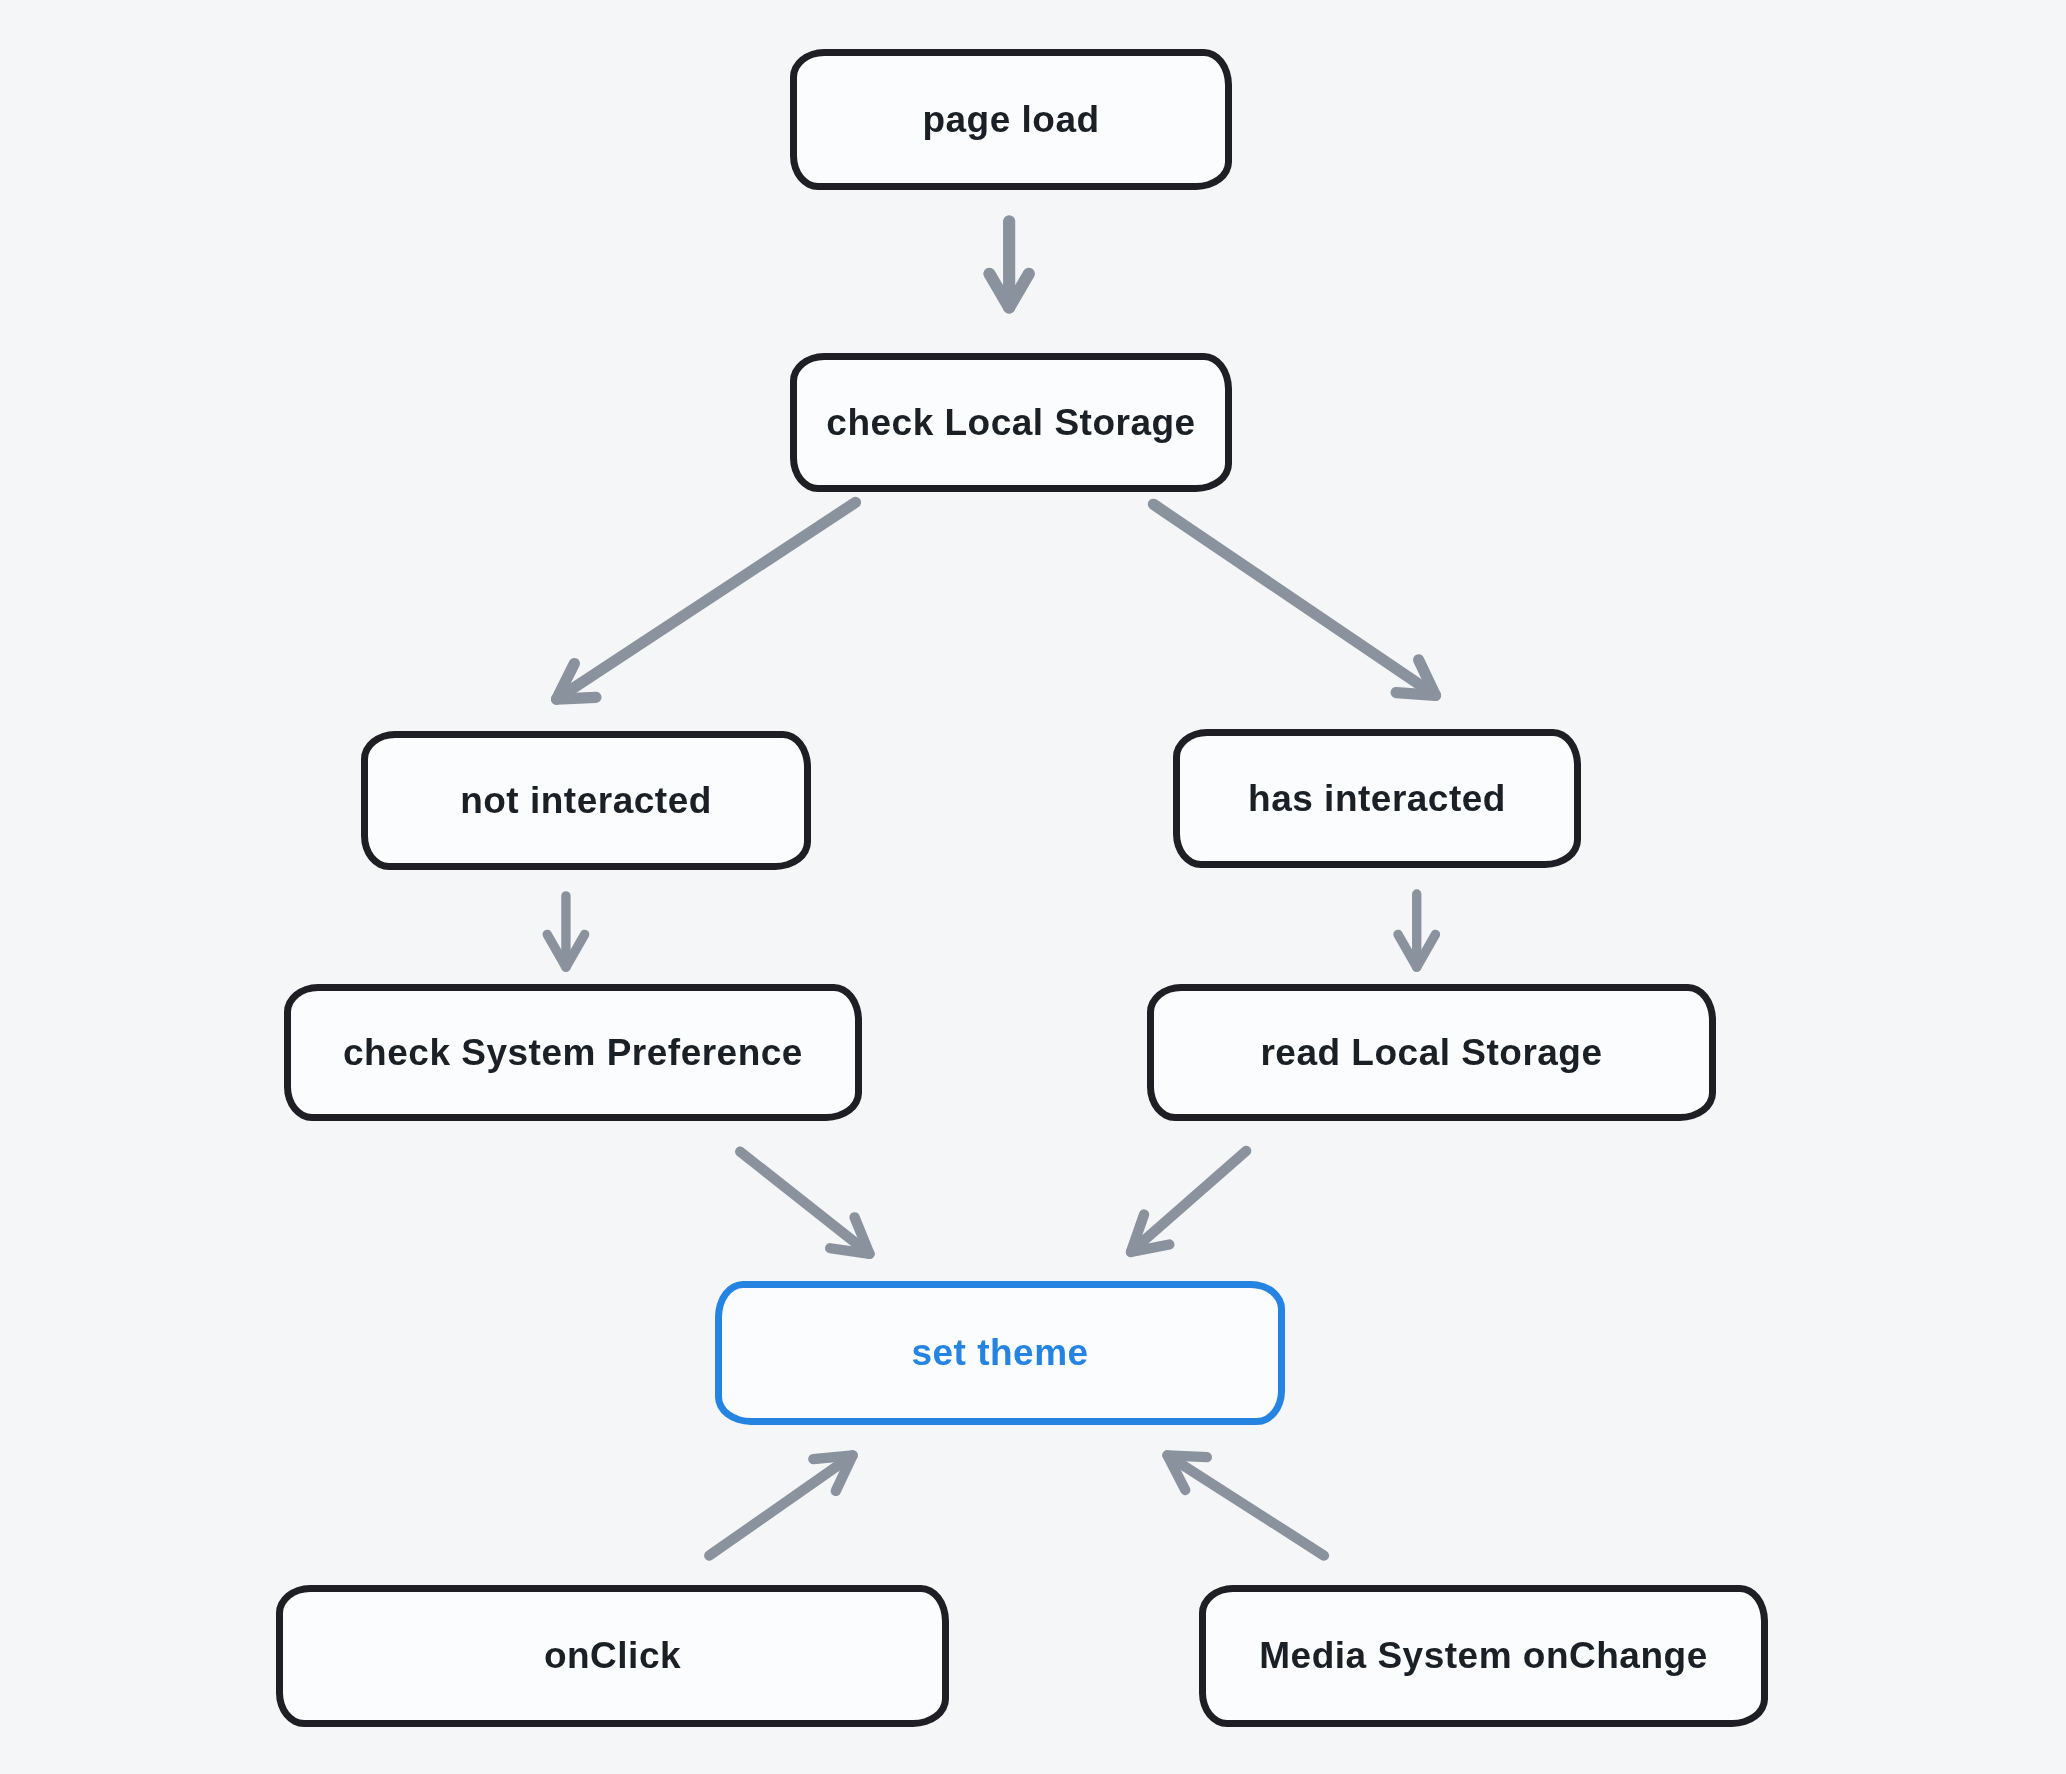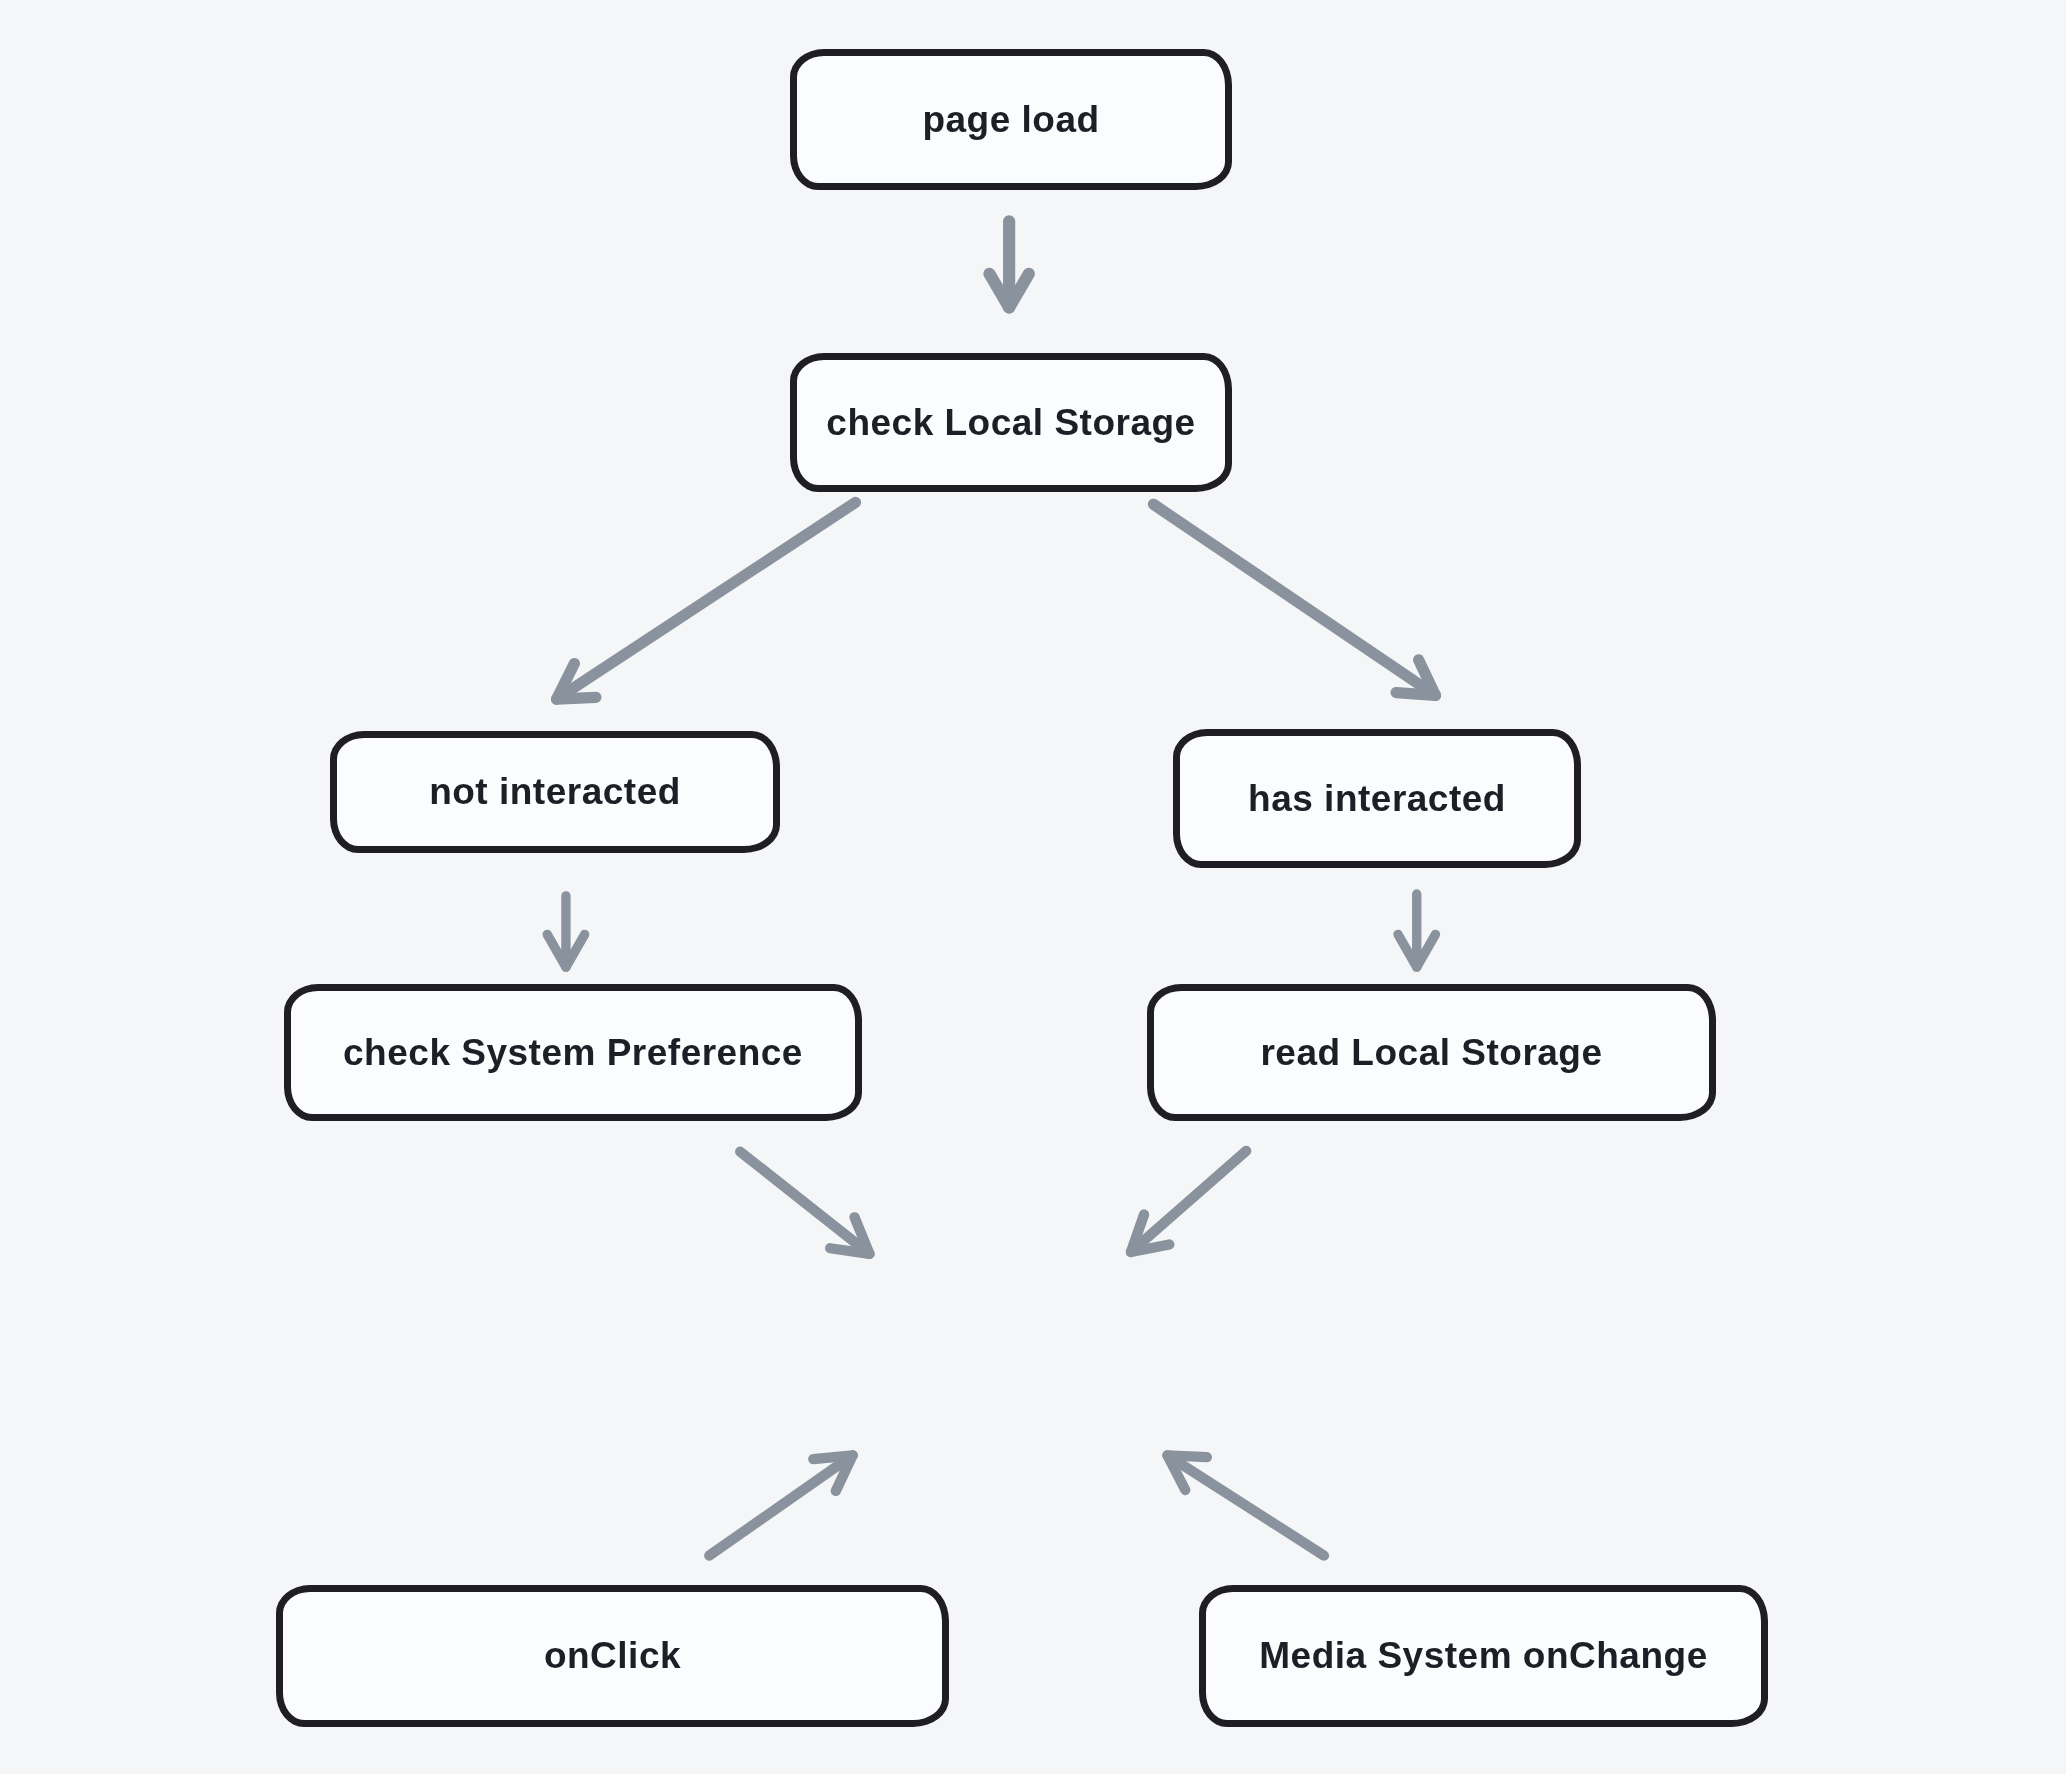--- a/index.html
+++ b/index.html
@@ -103,36 +103,39 @@
   </svg>
 
   <div class="node" style="left:790px;top:49px;width:442px;height:141px">
     <span class="node-label">page load</span>
   </div>
 
   <div class="node" style="left:790px;top:353px;width:442px;height:139px">
     <span class="node-label">check Local Storage</span>
   </div>
 
-  <div class="node" style="left:330px;top:731px;width:450px;height:122px">
+  <div class="node" style="left:361px;top:731px;width:450px;height:139px">
     <span class="node-label">not interacted</span>
   </div>
 
   <div class="node" style="left:1173px;top:729px;width:408px;height:139px">
     <span class="node-label">has interacted</span>
   </div>
 
   <div class="node" style="left:284px;top:984px;width:578px;height:137px">
     <span class="node-label">check System Preference</span>
   </div>
 
   <div class="node" style="left:1147px;top:984px;width:569px;height:137px">
     <span class="node-label">read Local Storage</span>
   </div>
 
+  <div class="node accent" style="left:715px;top:1281px;width:570px;height:144px">
+    <span class="node-label">set theme</span>
+  </div>
 
   <div class="node" style="left:276px;top:1585px;width:673px;height:142px">
     <span class="node-label">onClick</span>
   </div>
 
   <div class="node" style="left:1199px;top:1585px;width:569px;height:142px">
     <span class="node-label">Media System onChange</span>
   </div>
 
 </div>

